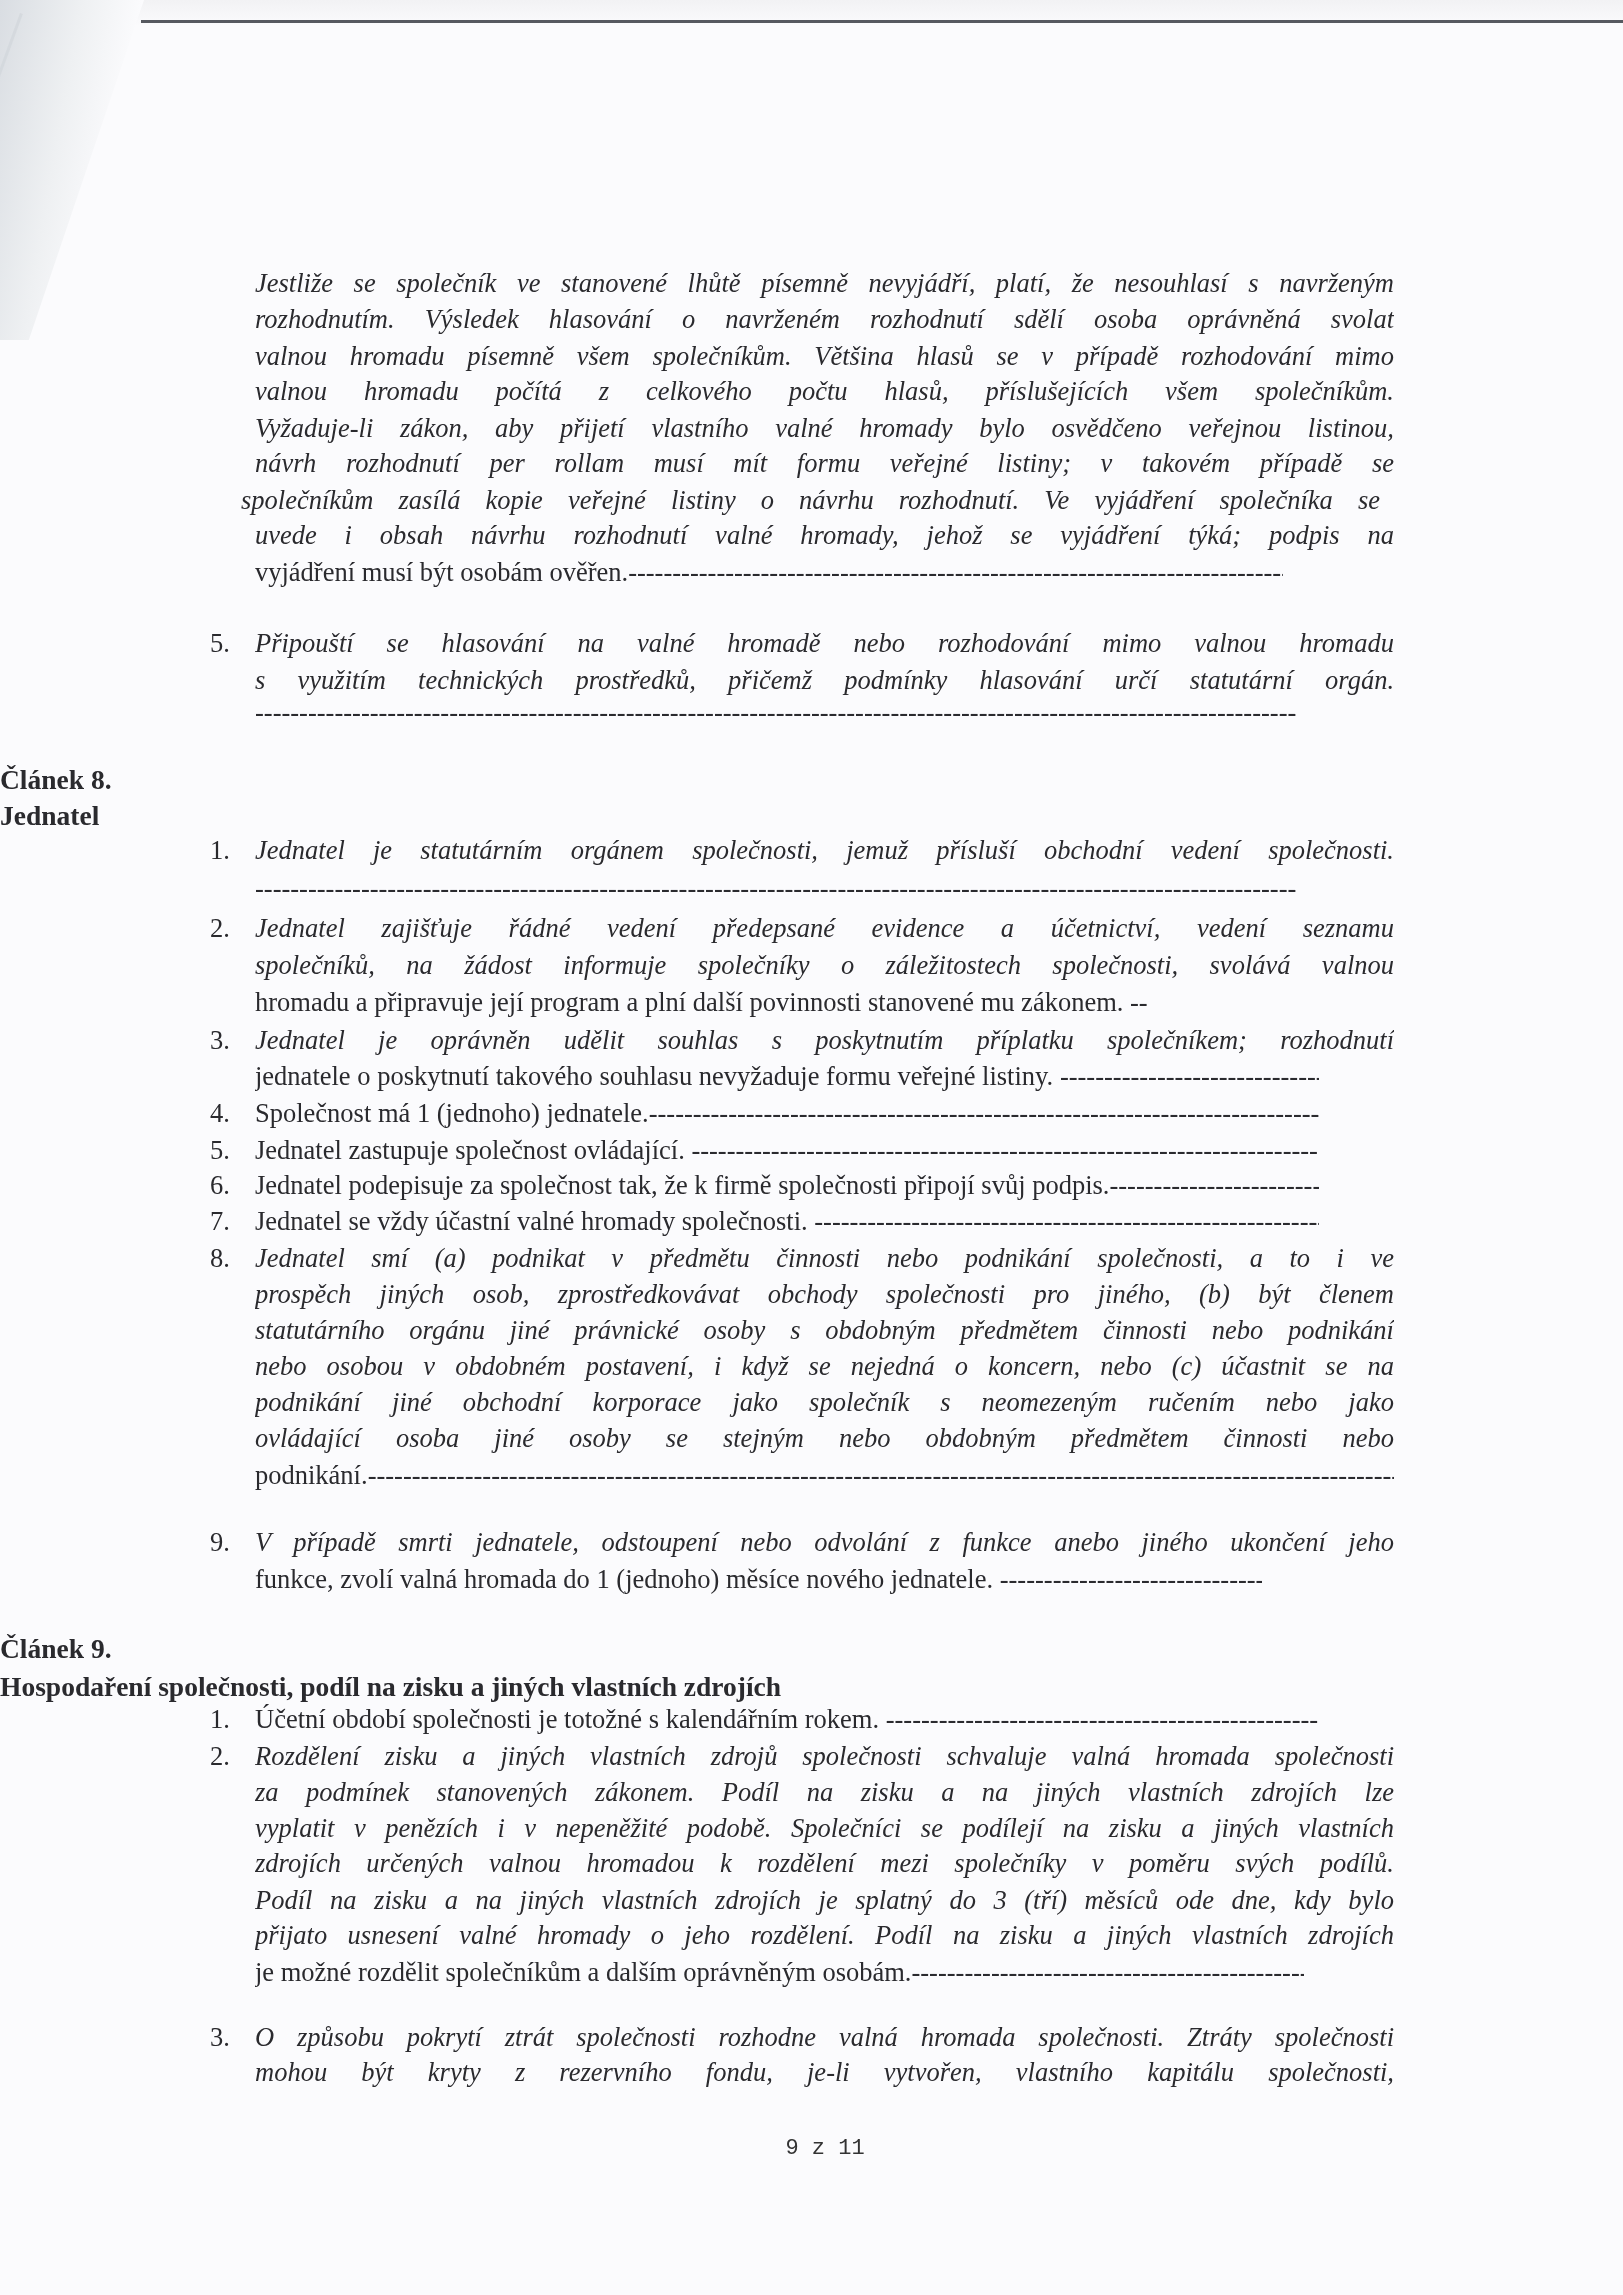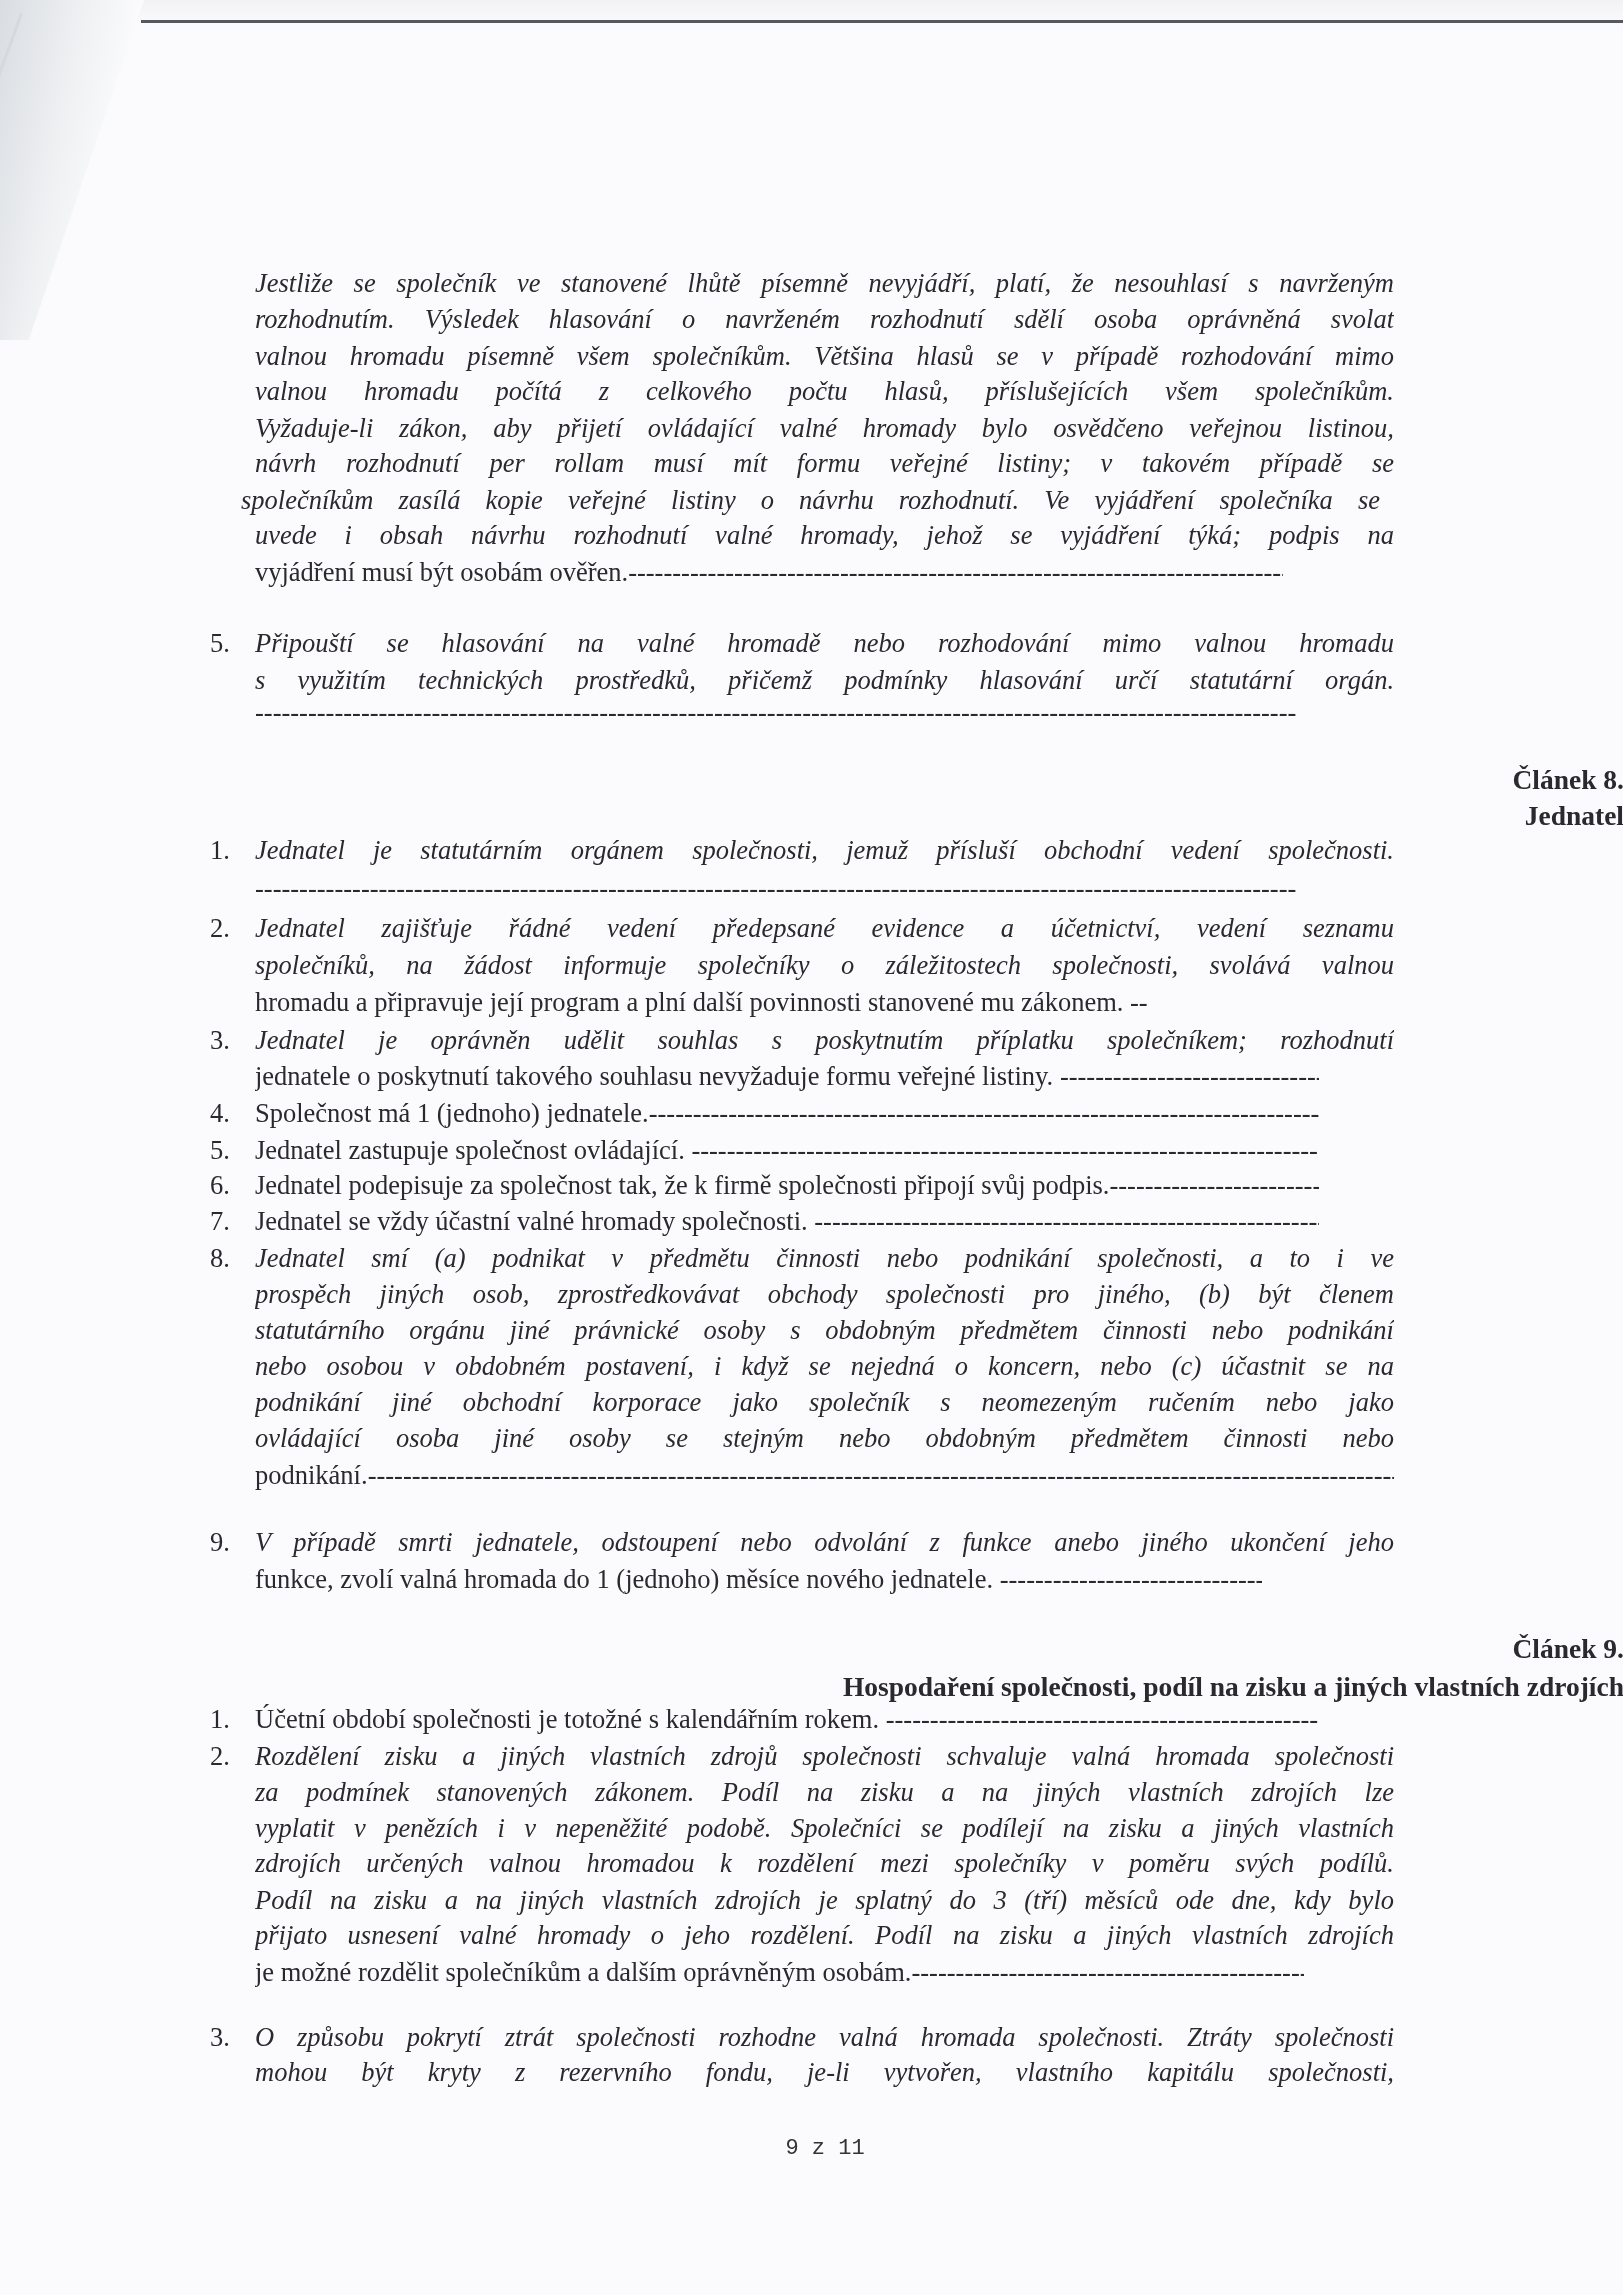--- a/index.html
+++ b/index.html
@@ -10,39 +10,39 @@
   .scan-topline { position:absolute; left:141px; top:19.6px; width:1483px; height:3.3px; background:#3a3d44; opacity:.85; }
   .scan-fold { position:absolute; left:0; top:0; width:144px; height:340px;
                background:linear-gradient(100deg, #d9dde2 0%, #eef0f2 40%, #fbfbfd 70%);
                clip-path:polygon(0 0, 100% 0, 20% 100%, 0 100%); }
   .scan-fold-edge { position:absolute; left:19.6px; top:13px; width:2.6px; height:340px; background:#cfd3d8;
                     transform:rotate(20deg); transform-origin:top left; opacity:.6; }
   .ln { position:absolute; font-size:26.5px; line-height:31px; white-space:nowrap; }
   .just { text-align:justify; text-align-last:justify; white-space:normal; overflow:hidden; height:31px;font-style:italic; }
   .num { position:absolute; font-size:26.5px; line-height:31px; }
   .dash { letter-spacing:0px; }
-  .h { position:absolute; left:0; width:1624px; text-align:right; font-weight:bold; font-size:27.5px; line-height:33px; }
+  .h { position:absolute; left:0; width:1624px; text-align:left; font-weight:bold; font-size:27.5px; line-height:33px; }
   .pn { position:absolute; left:0; width:1624px; text-align:center; font-family:"Liberation Mono","DejaVu Sans Mono",monospace;
         font-size:22px; line-height:26px; top:2136px; color:#333;padding-left:13px; }
   .fill { display:inline-block; overflow:hidden; vertical-align:bottom; }
 </style>
 </head>
 <body>
 
 <div class="scan-top"></div>
 <div class="scan-topline"></div>
 <div class="scan-fold"></div>
 <div class="scan-fold-edge"></div>
 
 <div>
   <div class="ln just" style="left:255px;top:268px;width:1139px">Jestliže se společník ve stanovené lhůtě písemně nevyjádří, platí, že nesouhlasí s navrženým</div>
   <div class="ln just" style="left:255px;top:304px;width:1139px">rozhodnutím. Výsledek hlasování o navrženém rozhodnutí sdělí osoba oprávněná svolat</div>
   <div class="ln just" style="left:255px;top:341px;width:1139px">valnou hromadu písemně všem společníkům. Většina hlasů se v případě rozhodování mimo</div>
   <div class="ln just" style="left:255px;top:376px;width:1139px">valnou hromadu počítá z celkového počtu hlasů, příslušejících všem společníkům.</div>
-  <div class="ln just" style="left:255px;top:413px;width:1139px">Vyžaduje-li zákon, aby přijetí ovládající valné hromady bylo osvědčeno veřejnou listinou,</div>
+  <div class="ln just" style="left:255px;top:413px;width:1139px">Vyžaduje-li zákon, aby přijetí vlastního valné hromady bylo osvědčeno veřejnou listinou,</div>
   <div class="ln just" style="left:255px;top:448px;width:1139px">návrh rozhodnutí per rollam musí mít formu veřejné listiny; v takovém případě se</div>
   <div class="ln just" style="left:241px;top:485px;width:1139px">společníkům zasílá kopie veřejné listiny o návrhu rozhodnutí. Ve vyjádření společníka se</div>
   <div class="ln just" style="left:255px;top:520px;width:1139px">uvede i obsah návrhu rozhodnutí valné hromady, jehož se vyjádření týká; podpis na</div>
   <div class="ln" style="left:255px;top:557px;width:1064px">
     <span>vyjádření musí být osobám ověřen.</span><span class="fill dash" style="width:655px">----------------------------------------------------------------------------------------------------------------------</span>
   </div>
 </div>
 
 <div>
   <div class="num" style="left:210px;top:628px">5.</div>

